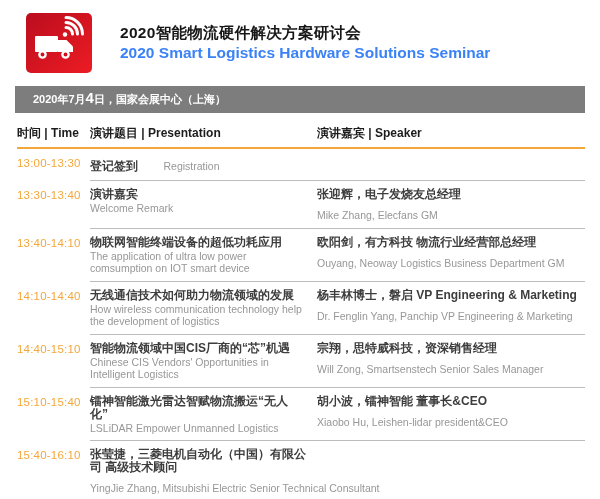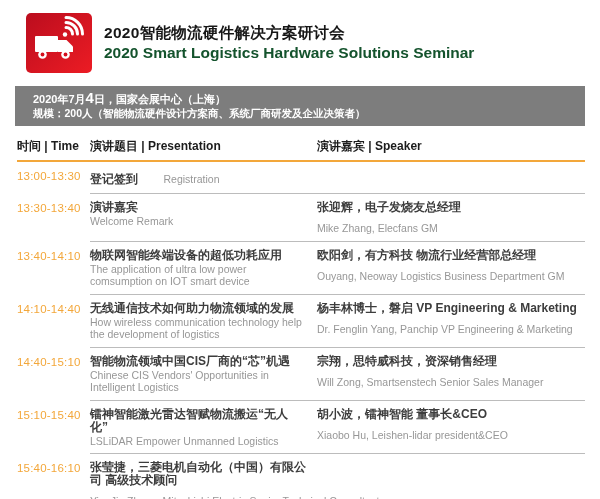--- a/index.html
+++ b/index.html
@@ -1,23 +1,23 @@
 <!DOCTYPE html>
 <html style="--accent: #f3a73a; --banner-bg: #7d7d7d;"><head>
 <meta charset="utf-8">
 <style>
   * { margin: 0; padding: 0; box-sizing: border-box; }
   html, body { width: 600px; height: 499px; overflow: hidden; background: #ffffff; }
   body { font-family: "Liberation Sans", "DejaVu Sans", sans-serif; color: #333; }
 
   
-  .header { display: flex; align-items: center; gap: 12px; margin: 13px 15px 0 26px; }
+  .header { display: flex; align-items: center; gap: 28px; margin: 13px 15px 0 26px; }
   .logo { width: 66px; height: 60px; flex: 0 0 auto; }
   .titles .t-zh { font-size: 15.5px; font-weight: bold; color: #171717; letter-spacing: 0.3px; line-height: 20px; }
-  .titles .t-en { font-size: 15.5px; font-weight: bold; color: #14532d; line-height: 20px; }
+  .titles .t-en { font-size: 15.5px; font-weight: bold; color: #3b82f6; line-height: 20px; }
 
   
   .banner { margin: 13px 15px 0 15px; background: var(--banner-bg, #7d7d7d); color: #fff; padding: 4px 17px 6px 18px; }
   .banner .b1 { font-size: 11px; font-weight: bold; line-height: 15px; }
   .banner .b1 .day { font-size: 15px; font-weight: bold; }
   .banner .b2 { font-size: 10.5px; font-weight: bold; line-height: 13px; }
 
   
   .tablewrap { margin: 12px 15px 0 17px; }
   .grid { display: grid; grid-template-columns: 73px 227px 1fr; }
@@ -64,21 +64,20 @@
   <div class="titles">
     <div class="t-zh">2020智能物流硬件解决方案研讨会</div>
     <div class="t-en">2020 Smart Logistics Hardware Solutions Seminar</div>
   </div>
 </div>
 
 <div class="banner">
   <div class="b1">
     <span>2020年7月</span><span class="day">4</span><span>日，国家会展中心（上海）</span>
   </div>
-  <div class="b2">规模：200人（智能物流硬件设计方案商、系统厂商研发及企业决策者）</div>
 </div>
 
 <div class="tablewrap">
   <div class="grid thead">
     <div>时间 | Time</div>
     <div>演讲题目 | Presentation</div>
     <div>演讲嘉宾 | Speaker</div>
   </div>
   <hr class="accent-line">
   <div>

